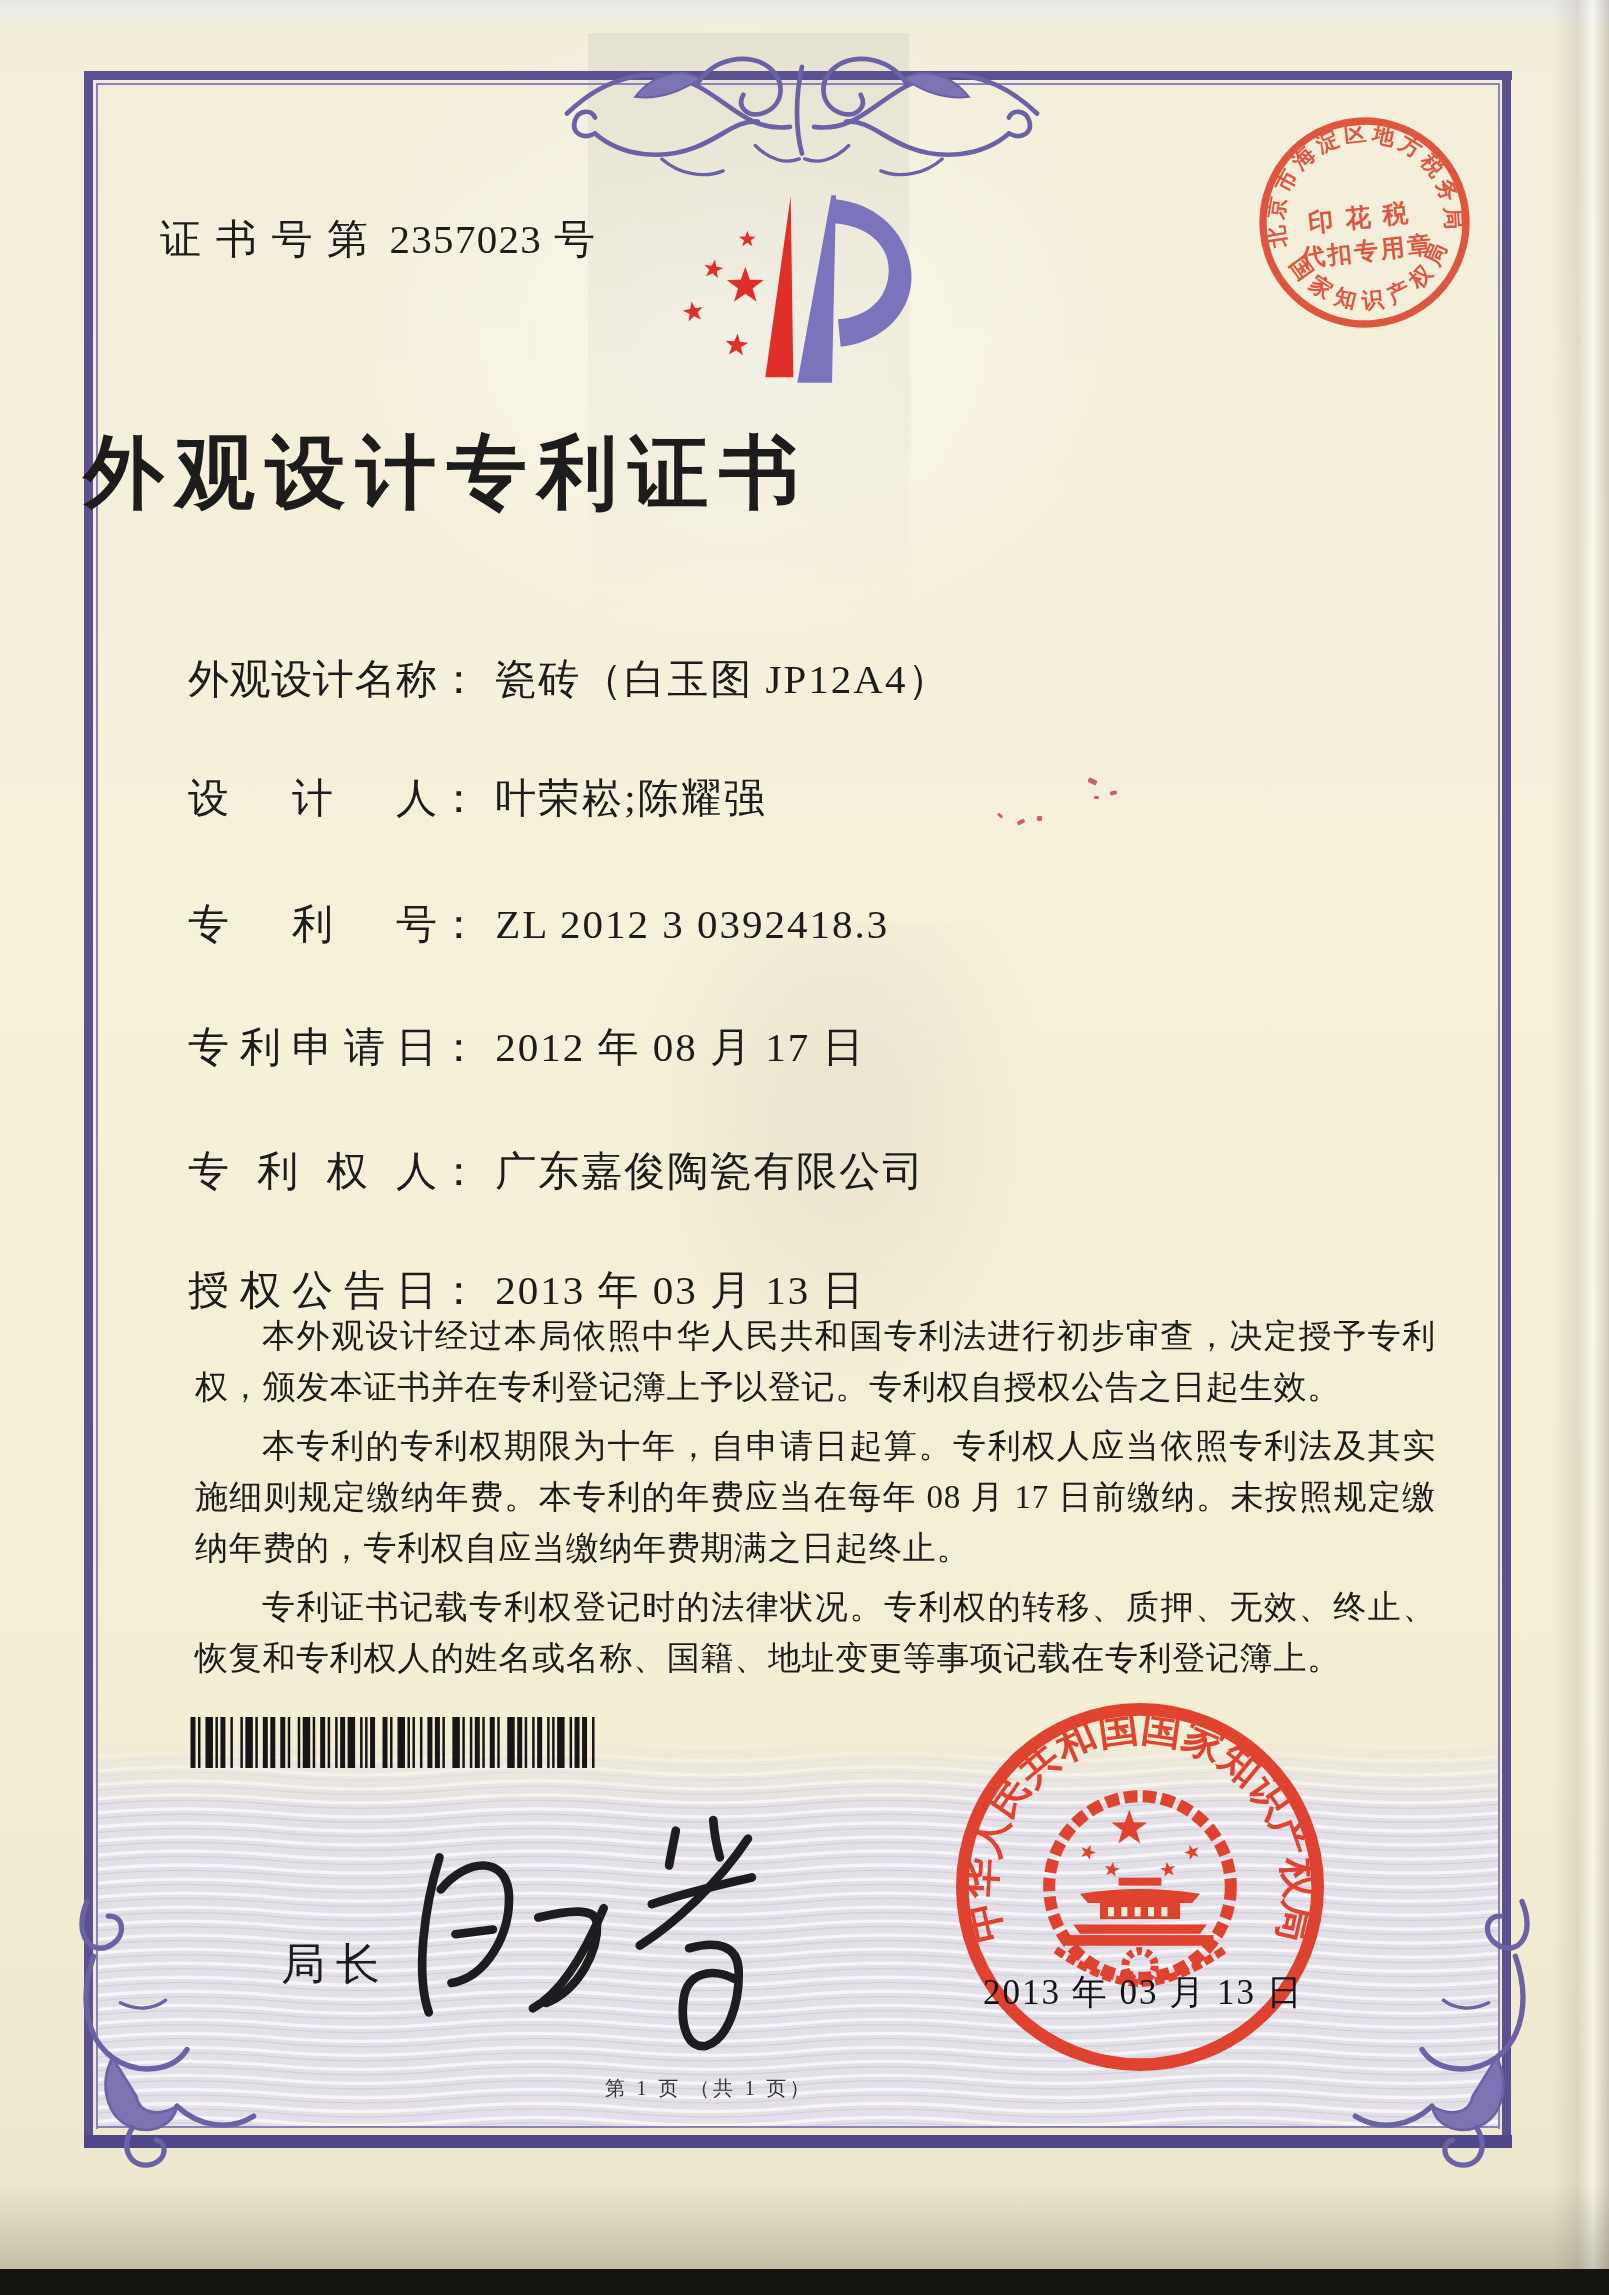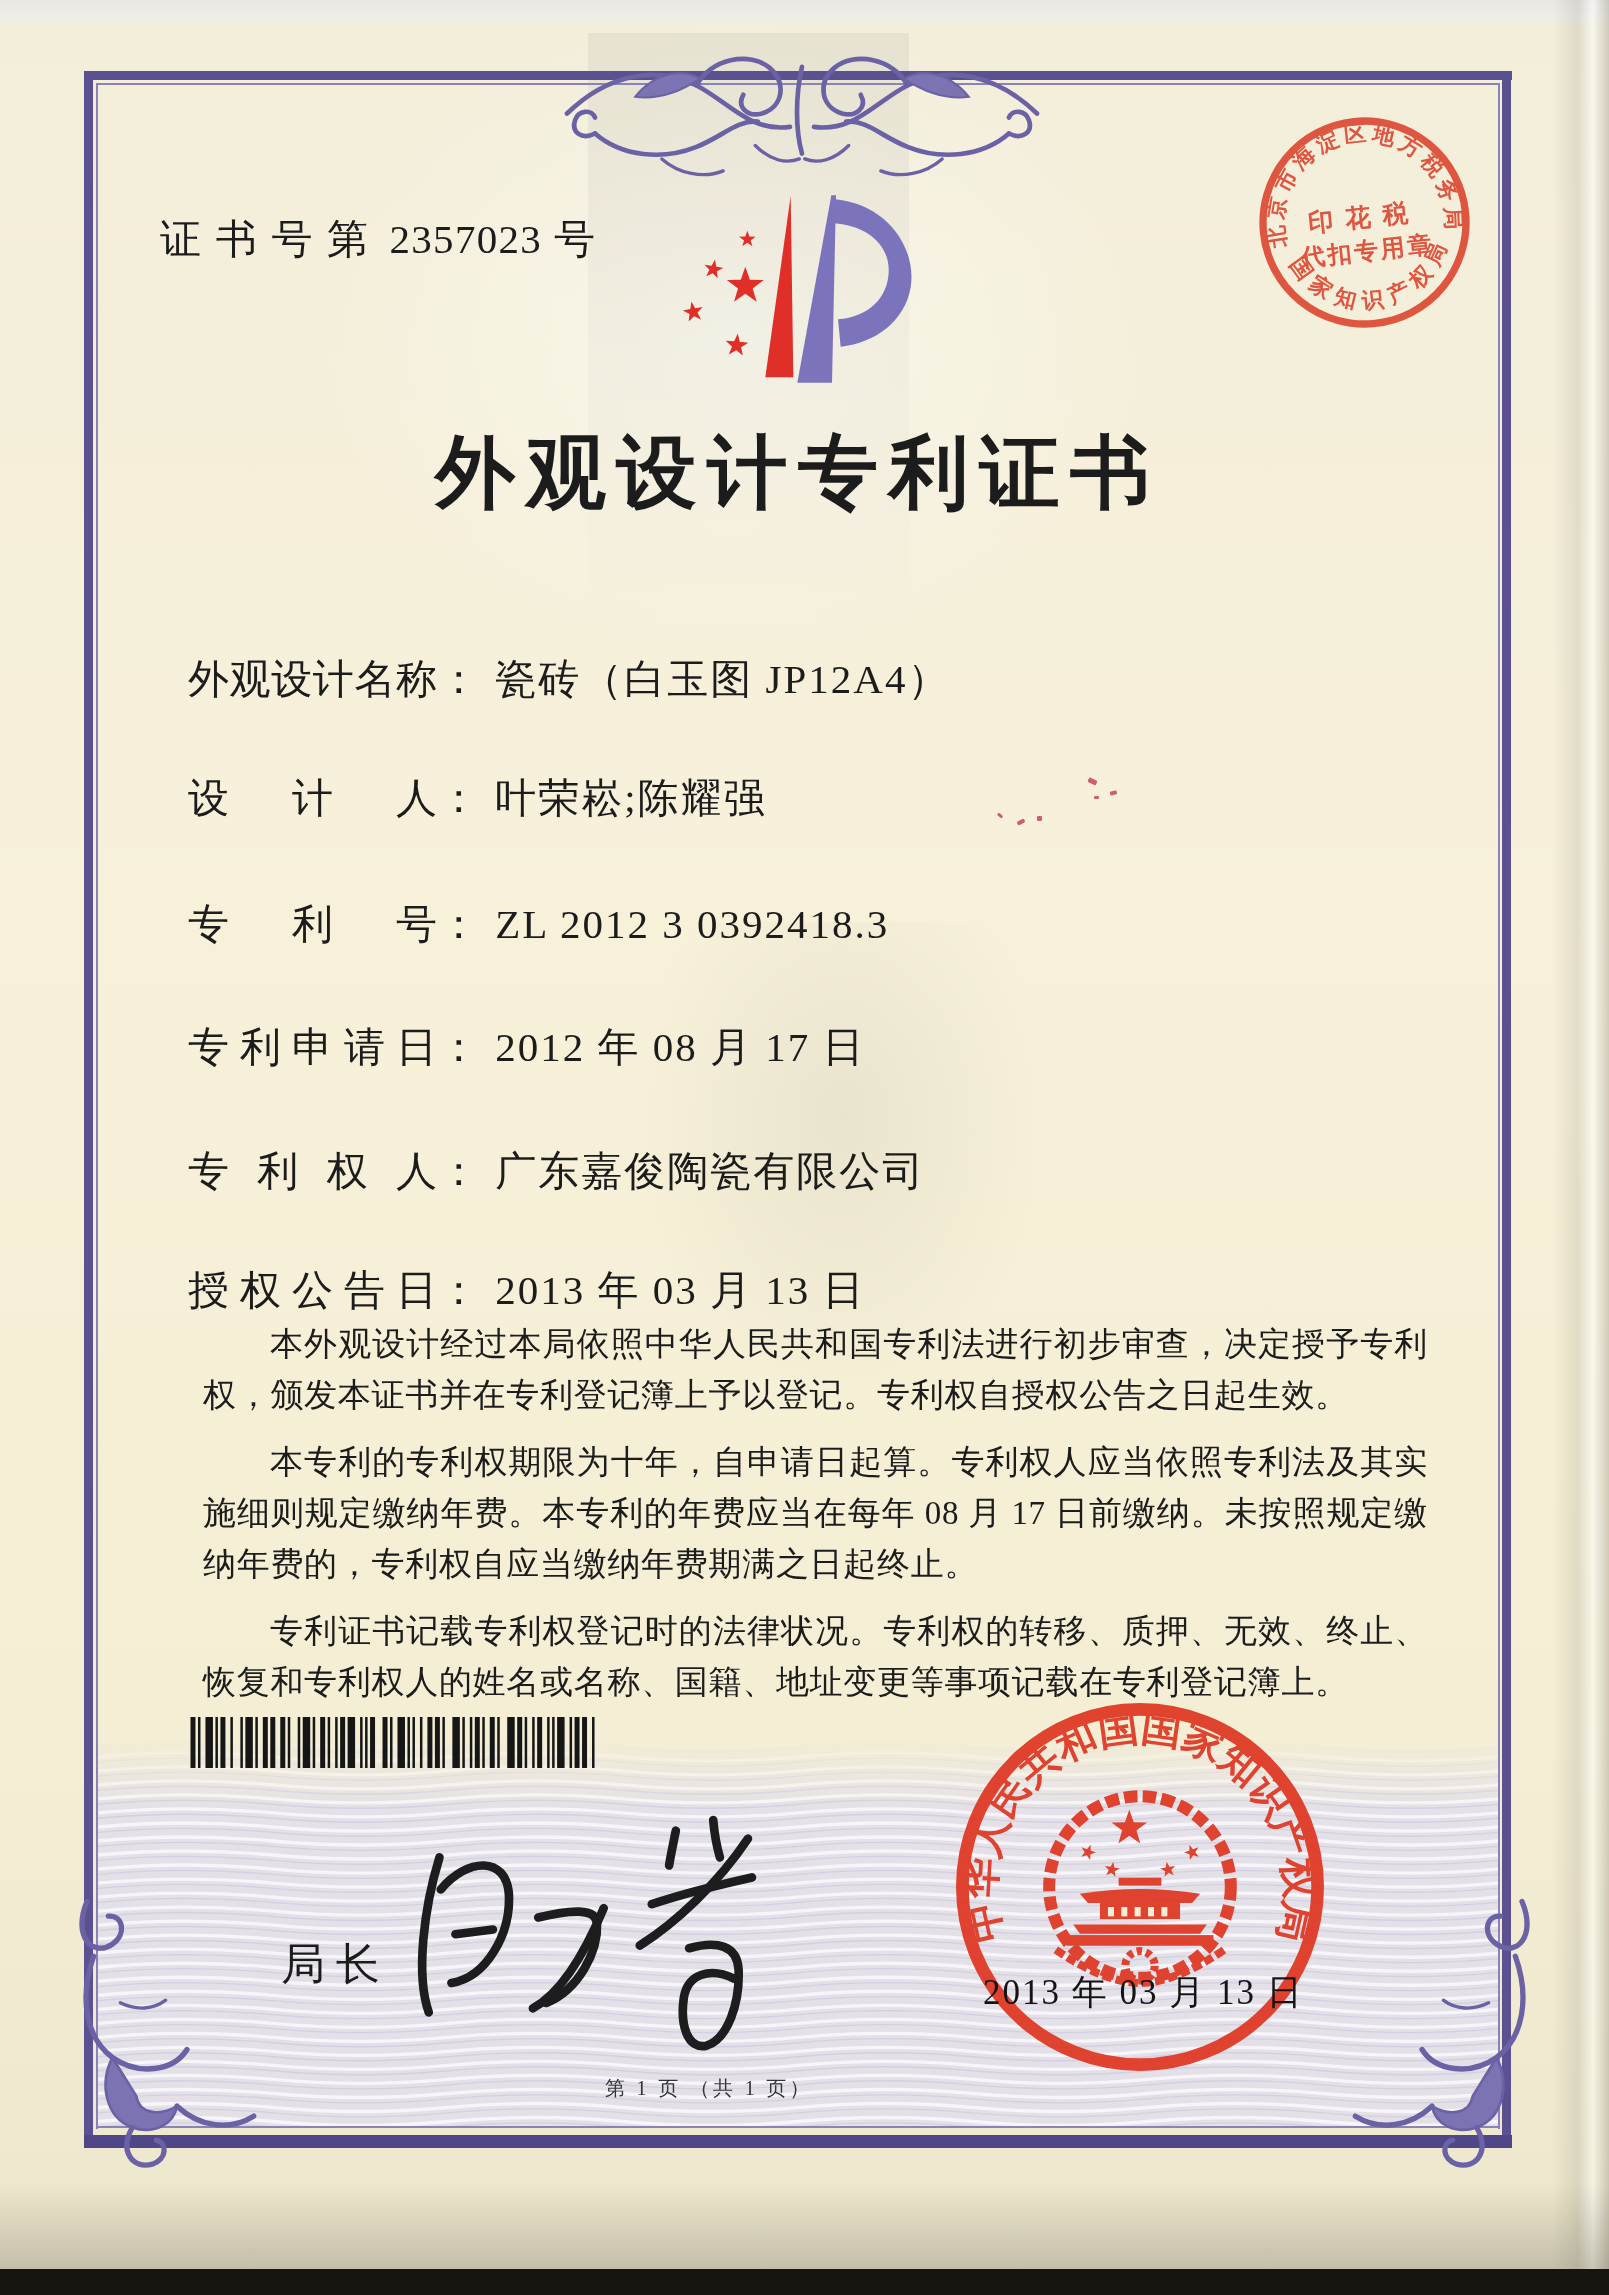--- a/index.html
+++ b/index.html
@@ -25,31 +25,31 @@
 
   
   .orn{z-index:3;}
 
   
   .certno{left:160px;top:212px;font-size:41px;z-index:4;}
   .certno .pfx{letter-spacing:14.7px;}
   .certno .dgt{letter-spacing:1.3px;margin-left:6.7px;text-align:right;}
   .certno .sfx{margin-left:12px;}
 
-  .title{left:84px;top:420px;width:1428px;text-align:center;font-size:80px;font-weight:bold;
+  .title{left:84px;top:420px;width:1428px;text-align:left;font-size:80px;font-weight:bold;
     letter-spacing:10.7px;z-index:4;}
 
   .field{position:absolute;left:188px;height:48px;font-size:41px;white-space:nowrap;z-index:4;}
   .flabel{display:inline-flex;justify-content:space-between;width:249px;vertical-align:top;}
   .fcolon{margin-left:1.3px;}
   .fvalue{margin-left:16px;letter-spacing:2px;text-align:right;}
 
   .paras{left:187px;top:1303px;width:1257px;font-size:33px;line-height:51px;
     text-align:justify;z-index:4;}
-  .paras p{margin:16px;text-indent:67px;letter-spacing:0.7px;}
+  .paras p{margin:8px;text-indent:67px;letter-spacing:0.7px;}
 
   .chief{left:281px;top:1935px;font-size:44px;letter-spacing:10.7px;z-index:5;}
   .sealdate{left:983px;top:1969px;font-size:35px;letter-spacing:2px;color:#141414;z-index:6;white-space:nowrap;}
   .footer{left:605px;top:2075px;font-size:20px;letter-spacing:3.3px;color:#32323a;z-index:4;}
 
   .vh{position:absolute;width:0.7px;height:0.7px;overflow:hidden;clip-path:inset(50%);}
 
   
   .scan-top{left:0;top:0;width:1609px;height:27px;z-index:7;
     background:linear-gradient(180deg,#e9e8e4 0%,#efede7 60%,rgba(239,237,231,0) 100%);}

